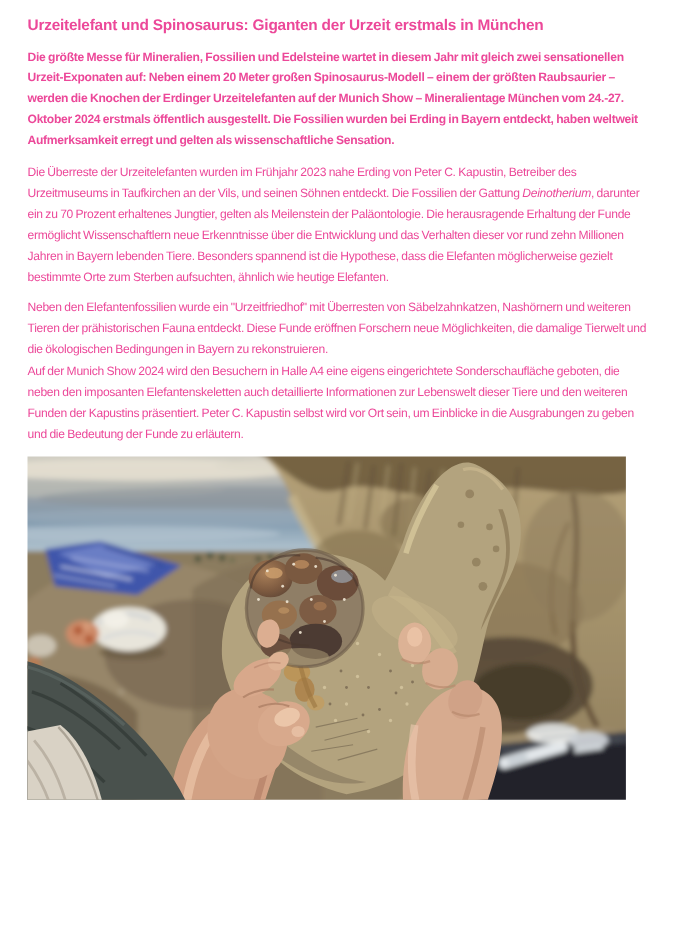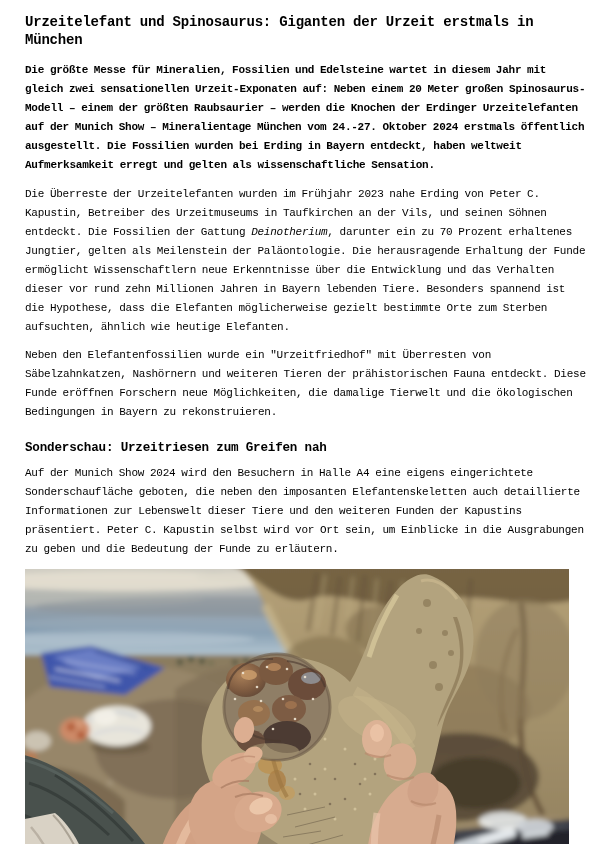--- a/index.html
+++ b/index.html
@@ -3,34 +3,34 @@
 <meta charset="utf-8">
 <style>
   html,body{margin:0;padding:0;background:#ffffff;}
   .page{
     position:relative;
     width:615px;height:844px;
     box-sizing:border-box;
     padding:13px 25px 0 25px;
     background:#ffffff;
     overflow:hidden;
-    font-family:Liberation Mono, monospace;
-    color:#000000;
+    font-family:Liberation Sans, sans-serif;
+    color:#ec4899;
   }
   h1.title{
     font-size:14px;line-height:18px;font-weight:bold;
     letter-spacing:-0.2px;margin:0 0 12px 0;
   }
   p.body{
     font-size:11px;line-height:19px;font-weight:normal;
     letter-spacing:-0.25px;word-spacing:-0.5px;
     margin:0 0 9.5px 0;
   }
   p.lead{font-weight:bold;}
-  p.before-heading{margin-bottom:17px;}
+  p.before-heading{margin-bottom:1px;}
   h2.subheading{
     font-size:12.6px;line-height:19px;font-weight:bold;
     letter-spacing:-0.2px;margin:0 0 6px 0;
   }
   .species{font-style:italic;}
   figure.photo{
     margin:0;padding:0;width:544px;height:312px;
   }
   figure.photo svg{display:block;}
 </style>
@@ -40,21 +40,20 @@
 <div class="page">
 
   <h1 class="title">Urzeitelefant und Spinosaurus: Giganten der Urzeit erstmals in München</h1>
 
   <p class="body lead">Die größte Messe für Mineralien, Fossilien und Edelsteine wartet in diesem Jahr mit gleich zwei sensationellen Urzeit-Exponaten auf: Neben einem 20 Meter großen Spinosaurus-Modell – einem der größten Raubsaurier – werden die Knochen der Erdinger Urzeitelefanten auf der Munich Show – Mineralientage München vom 24.-27. Oktober 2024 erstmals öffentlich ausgestellt. Die Fossilien wurden bei Erding in Bayern entdeckt, haben weltweit Aufmerksamkeit erregt und gelten als wissenschaftliche Sensation.</p>
 
   <p class="body"><span>Die Überreste der Urzeitelefanten wurden im Frühjahr 2023 nahe Erding von Peter C. Kapustin, Betreiber des Urzeitmuseums in Taufkirchen an der Vils, und seinen Söhnen entdeckt. Die Fossilien der Gattung </span><span class="species">Deinotherium</span><span>, darunter ein zu 70 Prozent erhaltenes Jungtier, gelten als Meilenstein der Paläontologie. Die herausragende Erhaltung der Funde ermöglicht Wissenschaftlern neue Erkenntnisse über die Entwicklung und das Verhalten dieser vor rund zehn Millionen Jahren in Bayern lebenden Tiere. Besonders spannend ist die Hypothese, dass die Elefanten möglicherweise gezielt bestimmte Orte zum Sterben aufsuchten, ähnlich wie heutige Elefanten.</span></p>
 
   <p class="body before-heading">Neben den Elefantenfossilien wurde ein "Urzeitfriedhof" mit Überresten von Säbelzahnkatzen, Nashörnern und weiteren Tieren der prähistorischen Fauna entdeckt. Diese Funde eröffnen Forschern neue Möglichkeiten, die damalige Tierwelt und die ökologischen Bedingungen in Bayern zu rekonstruieren.</p>
 
-  <h2 class="subheading">Sonderschau: Urzeitriesen zum Greifen nah</h2>
 
   <p class="body">Auf der Munich Show 2024 wird den Besuchern in Halle A4 eine eigens eingerichtete Sonderschaufläche geboten, die neben den imposanten Elefantenskeletten auch detaillierte Informationen zur Lebenswelt dieser Tiere und den weiteren Funden der Kapustins präsentiert. Peter C. Kapustin selbst wird vor Ort sein, um Einblicke in die Ausgrabungen zu geben und die Bedeutung der Funde zu erläutern.</p>
 
   <figure class="photo" role="img" aria-label="Hände halten das Fossil eines Deinotherium-Backenzahns über der Ausgrabungsstelle bei Erding">
     <svg width="544" height="312" viewBox="0 0 544 312" xmlns="http://www.w3.org/2000/svg">
       <defs>
         <linearGradient id="sky" x1="0" y1="0" x2="0" y2="1">
           <stop offset="0" stop-color="#d8d4c7"></stop>
           <stop offset="0.22" stop-color="#c2c1ba"></stop>
           <stop offset="0.40" stop-color="#97a0a8"></stop>

